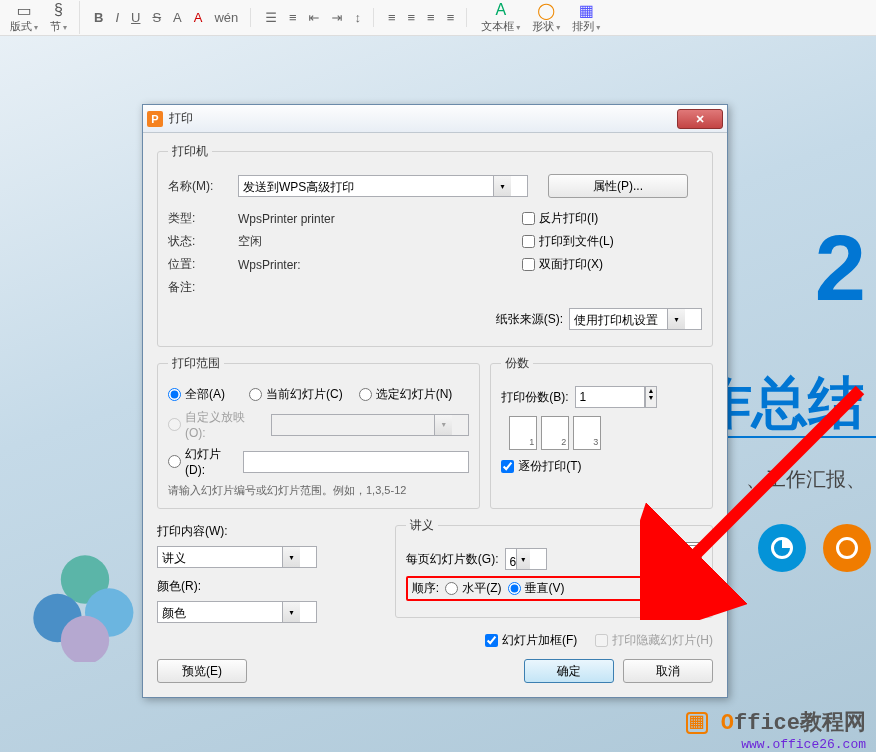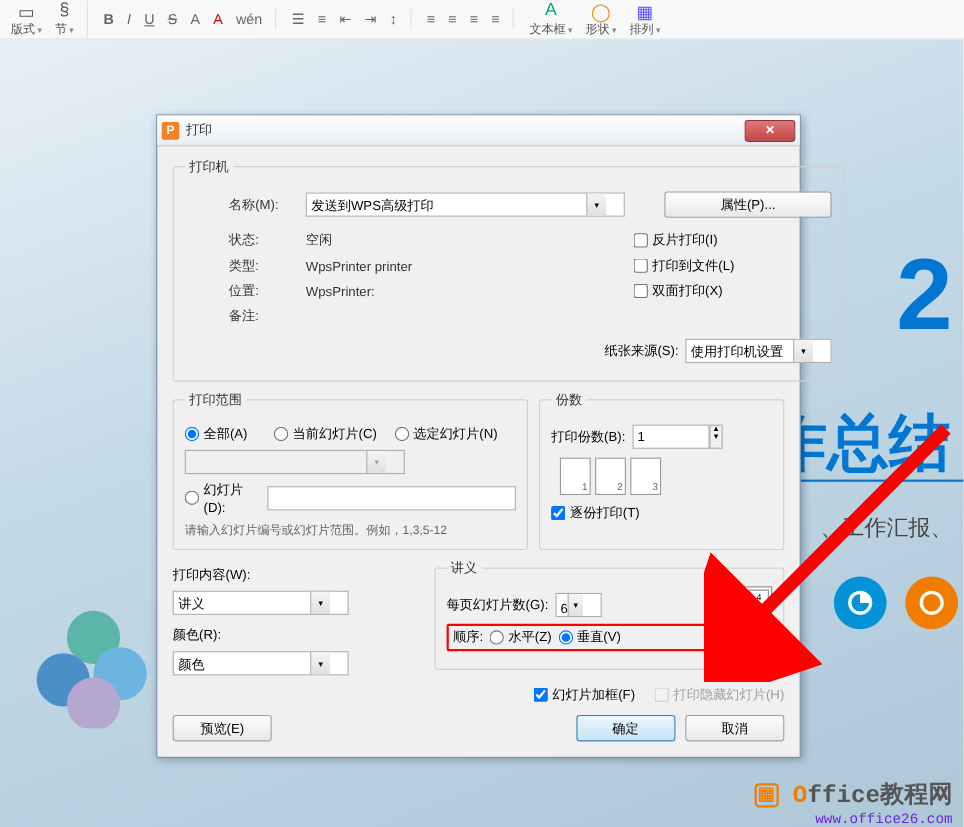--- a/index.html
+++ b/index.html
@@ -170,21 +170,21 @@
       padding: 10px 14px 14px;
     }
     fieldset {
       border: 1px solid #d0d0d0;
       border-radius: 3px;
       padding: 8px 10px 10px;
       margin-bottom: 8px;
     }
     legend { padding: 0 4px; color: #333; }
     .row { display: flex; align-items: center; margin: 6px 0; }
-    .lbl { width: 70px; color: #333; margin-left: 40px; }
+    .lbl { width: 70px; color: #333; }
     .val { color: #333; }
     select, input[type="text"], .combo {
       border: 1px solid #abadb3;
       background: #fff;
       height: 22px;
       padding: 0 4px;
       font-family: inherit;
       font-size: 12px;
     }
     .combo {
@@ -370,31 +370,31 @@
   <div class="dialog-body">
 
     <fieldset>
       <legend>打印机</legend>
       <div class="row">
         <span class="lbl">名称(M):</span>
         <div class="combo" style="width:290px">
           <span>发送到WPS高级打印</span>
           <span class="combo-arrow">▾</span>
         </div>
-        <button class="btn" style="margin-left:36px;width:152px">属性(P)...</button>
+        <button class="btn" style="margin-left:20px;width:140px">属性(P)...</button>
       </div>
       <div class="cols">
         <div class="col">
           <div class="row">
+              <span class="lbl">类型:</span>
+              <span class="val">WpsPrinter printer</span>
+            </div>
+          <div class="row">
               <span class="lbl">状态:</span>
               <span class="val">空闲</span>
-            </div>
-          <div class="row">
-              <span class="lbl">类型:</span>
-              <span class="val">WpsPrinter printer</span>
             </div>
           <div class="row">
               <span class="lbl">位置:</span>
               <span class="val">WpsPrinter:</span>
             </div>
           <div class="row">
               <span class="lbl">备注:</span>
             </div>
         </div>
         <div style="width:180px">
@@ -438,20 +438,24 @@
           <label style="margin-left:18px">
               <input type="radio" name="rng" style="">
               <span>当前幻灯片(C)</span>
             </label>
           <label style="margin-left:10px">
               <input type="radio" name="rng" style="">
               <span>选定幻灯片(N)</span>
             </label>
         </div>
         <div class="radio-row disabled">
+          <label>
+              <input type="radio" name="rng" disabled="" style="">
+              <span>自定义放映(O):</span>
+            </label>
           <div class="combo" style="width:200px;background:#f0f0f0">
               <span></span>
               <span class="combo-arrow">▾</span>
             </div>
         </div>
         <div class="radio-row">
           <label>
               <input type="radio" name="rng" style="">
               <span>幻灯片(D):</span>
             </label>

